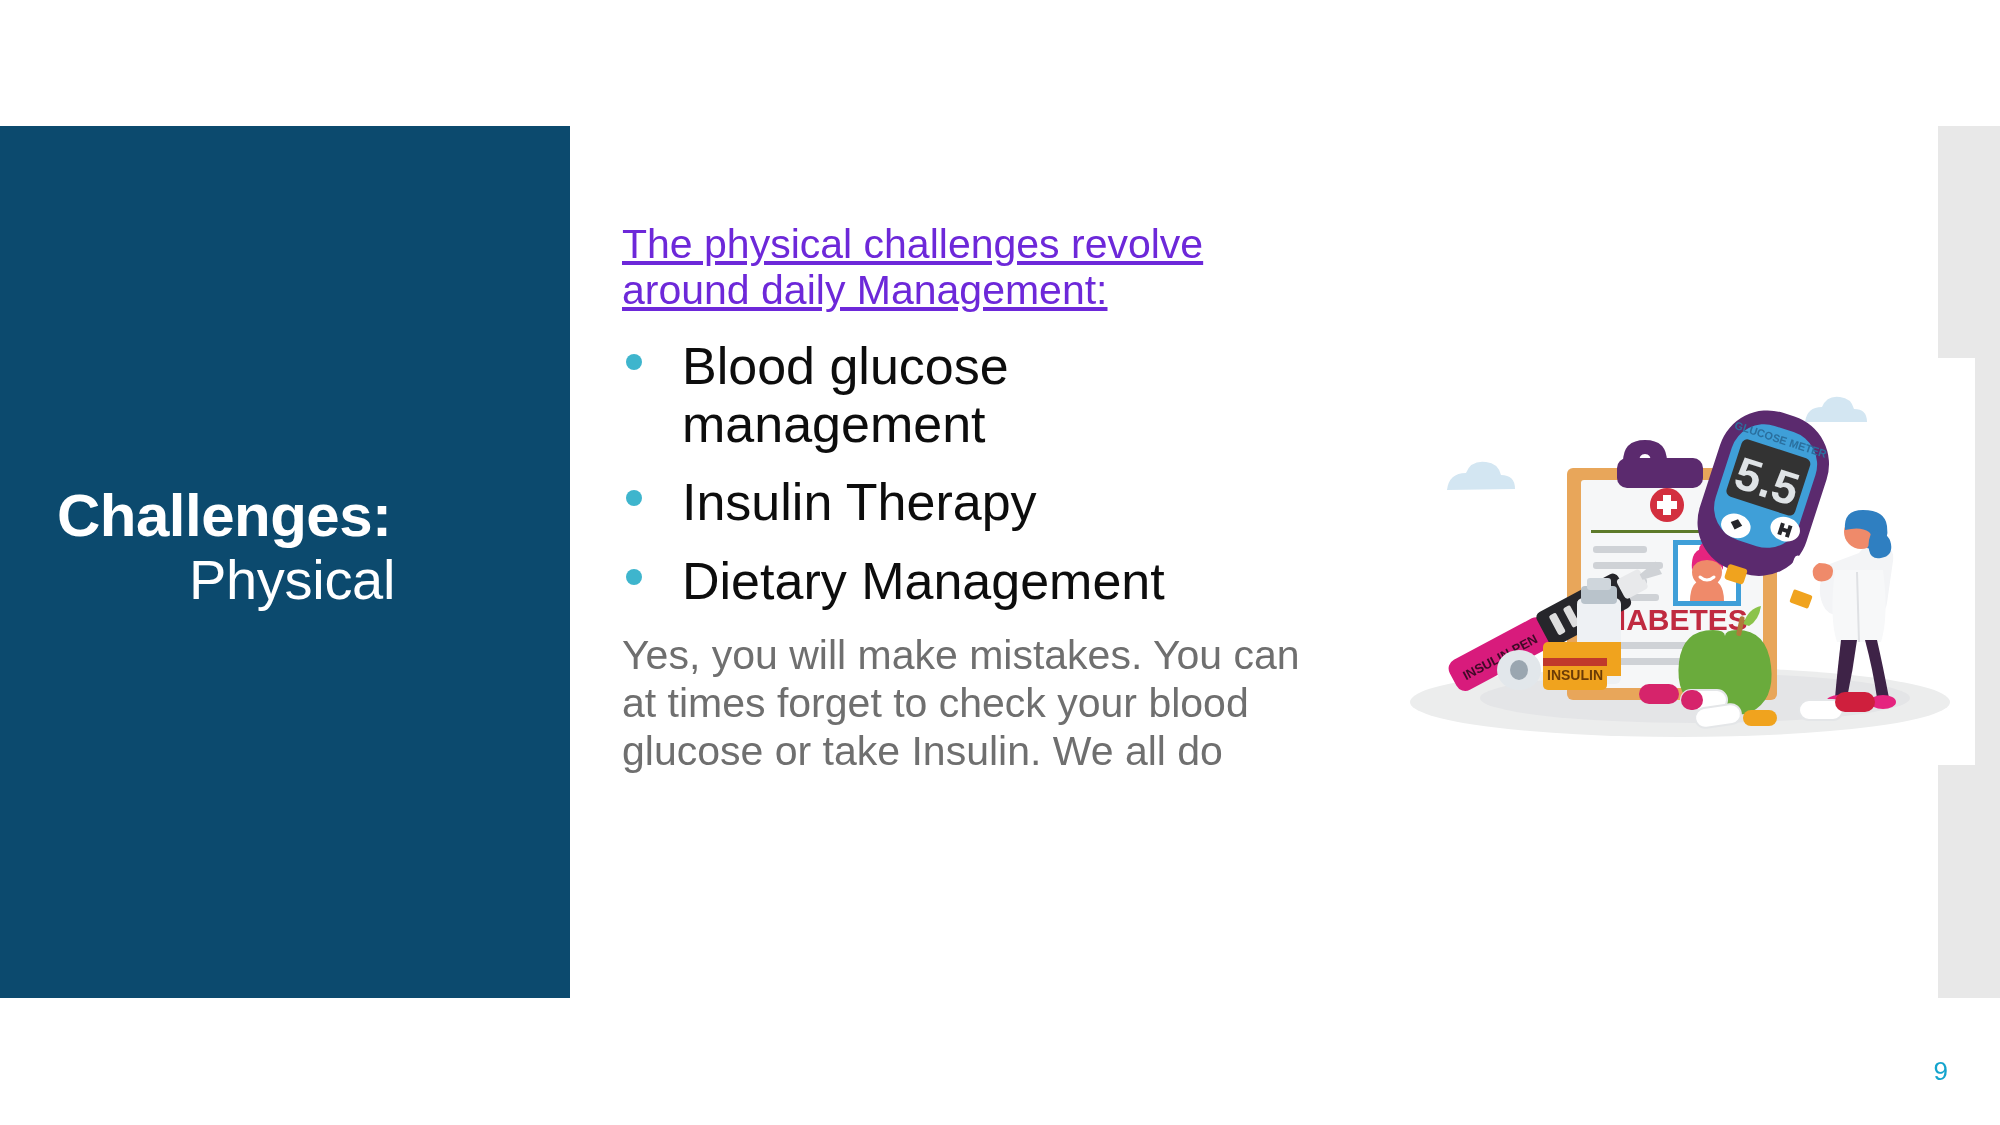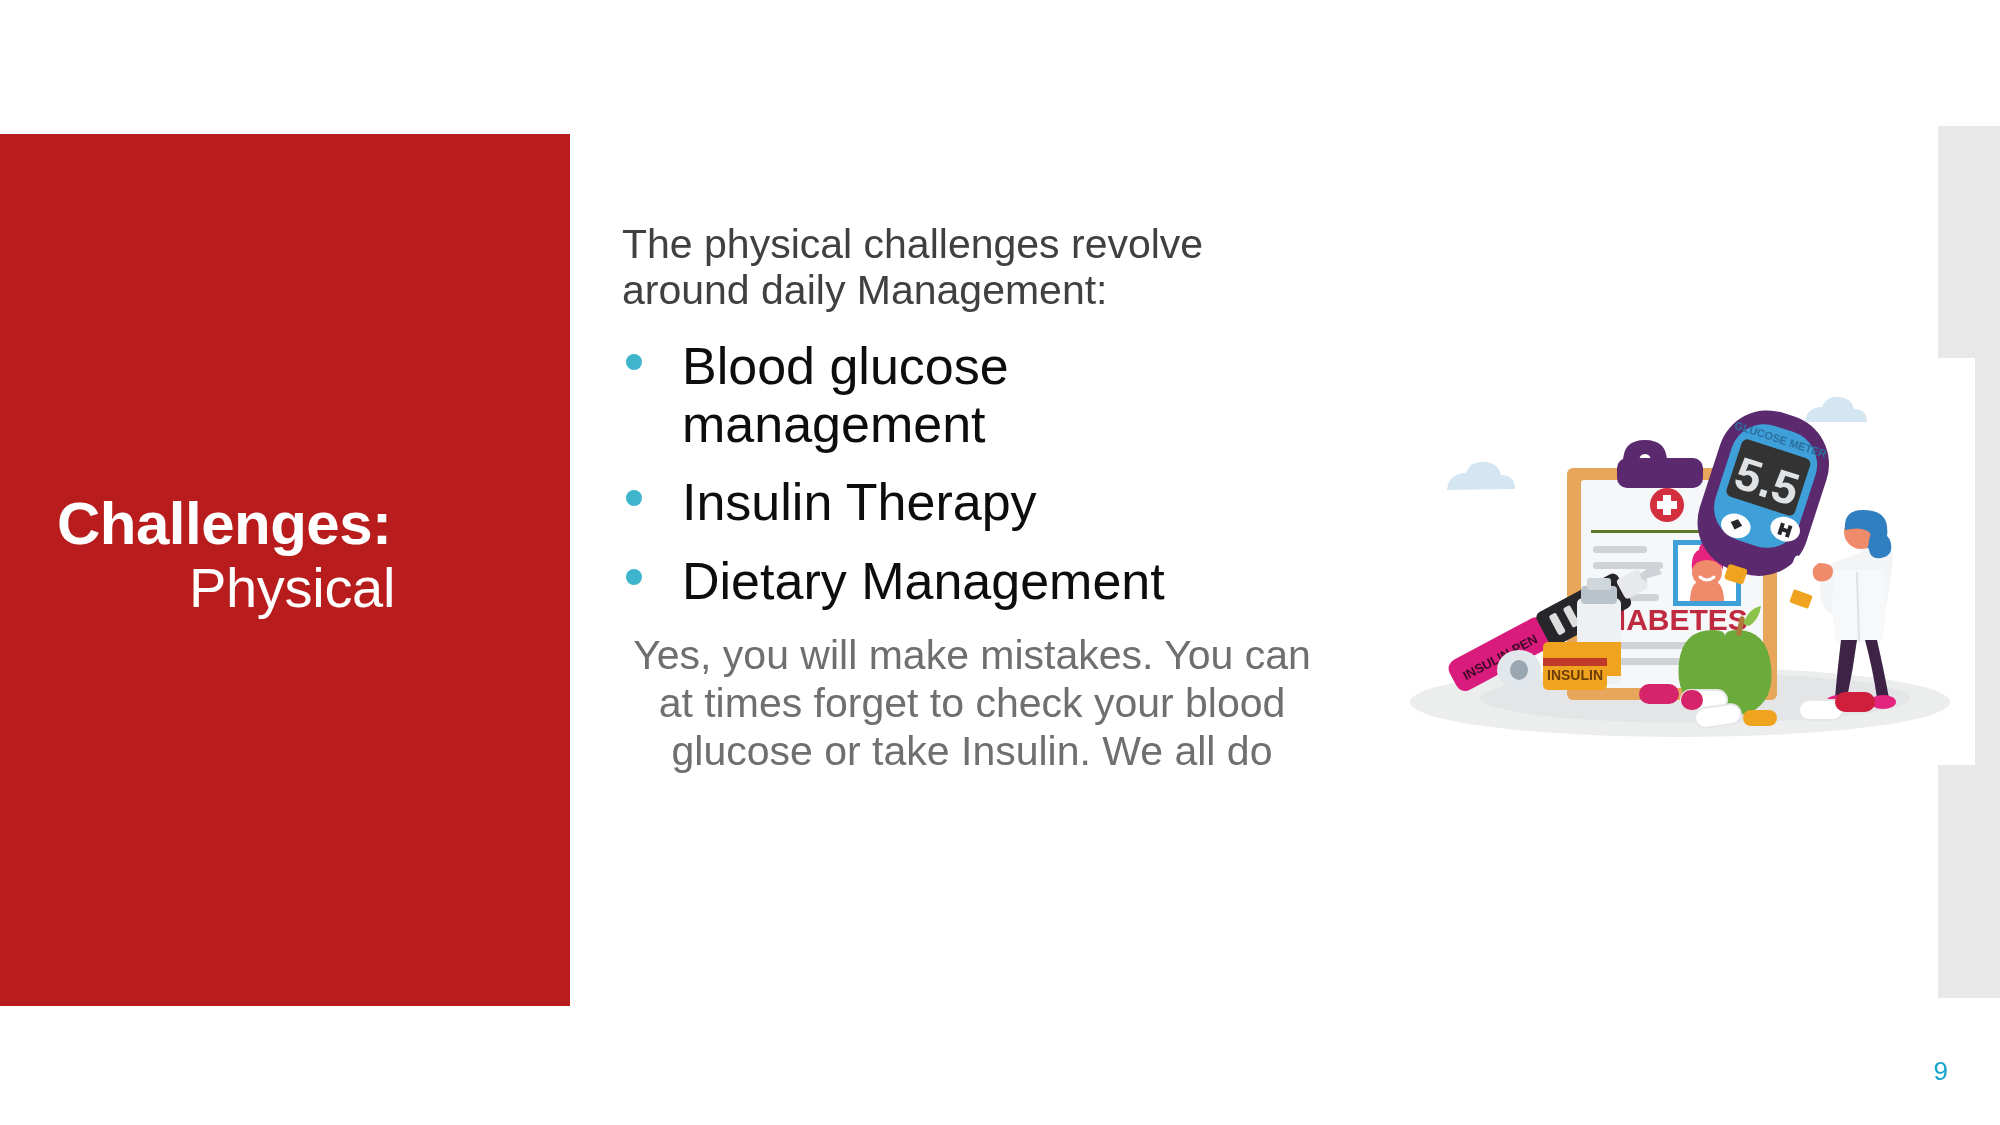--- a/index.html
+++ b/index.html
@@ -28,22 +28,21 @@
   .edge-bar-mid    { left: 1975px; top: 358px; width: 25px;  height: 407px; }
   .edge-bar-bottom { left: 1938px; top: 765px; width: 62px;  height: 233px; }
 
   
   .title-panel {
     position: absolute;
     left: 0;
     top: 126px;
     width: 570px;
     height: 872px;
-    background: #b91c1c;
-    margin-top: 8px;
+    background: #0c4a6e;
   }
   .title-block {
     position: absolute;
     left: 57px;
     top: 358px;
     width: 470px;
     color: #ffffff;
   }
   .title-line-1 {
     font-size: 60px;
@@ -64,22 +63,23 @@
   
   .body-col {
     position: absolute;
     left: 622px;
     top: 222px;
     width: 700px;
   }
   .intro-text {
     font-size: 41px;
     line-height: 1.11;
-    color: #404040;
+    color: #6d28d9;
     margin: 0 0 24px 0;
+    text-decoration: underline;
   }
   .bullet-list {
     list-style: none;
     margin: 0 0 22px 0;
     padding: 0;
   }
   .bullet-item {
     position: relative;
     font-size: 52px;
     line-height: 1.12;
@@ -95,21 +95,20 @@
     height: 16px;
     border-radius: 50%;
     background: #3eb5cd;
   }
   .closing-text {
     font-size: 41px;
     line-height: 1.17;
     color: #6f6f6f;
     margin: 0;
     white-space: pre-line;
-    text-align: center;
   }
 
   
   .page-number {
     position: absolute;
     right: 52px;
     bottom: 38px;
     font-size: 26px;
     color: #14a4cd;
   }

